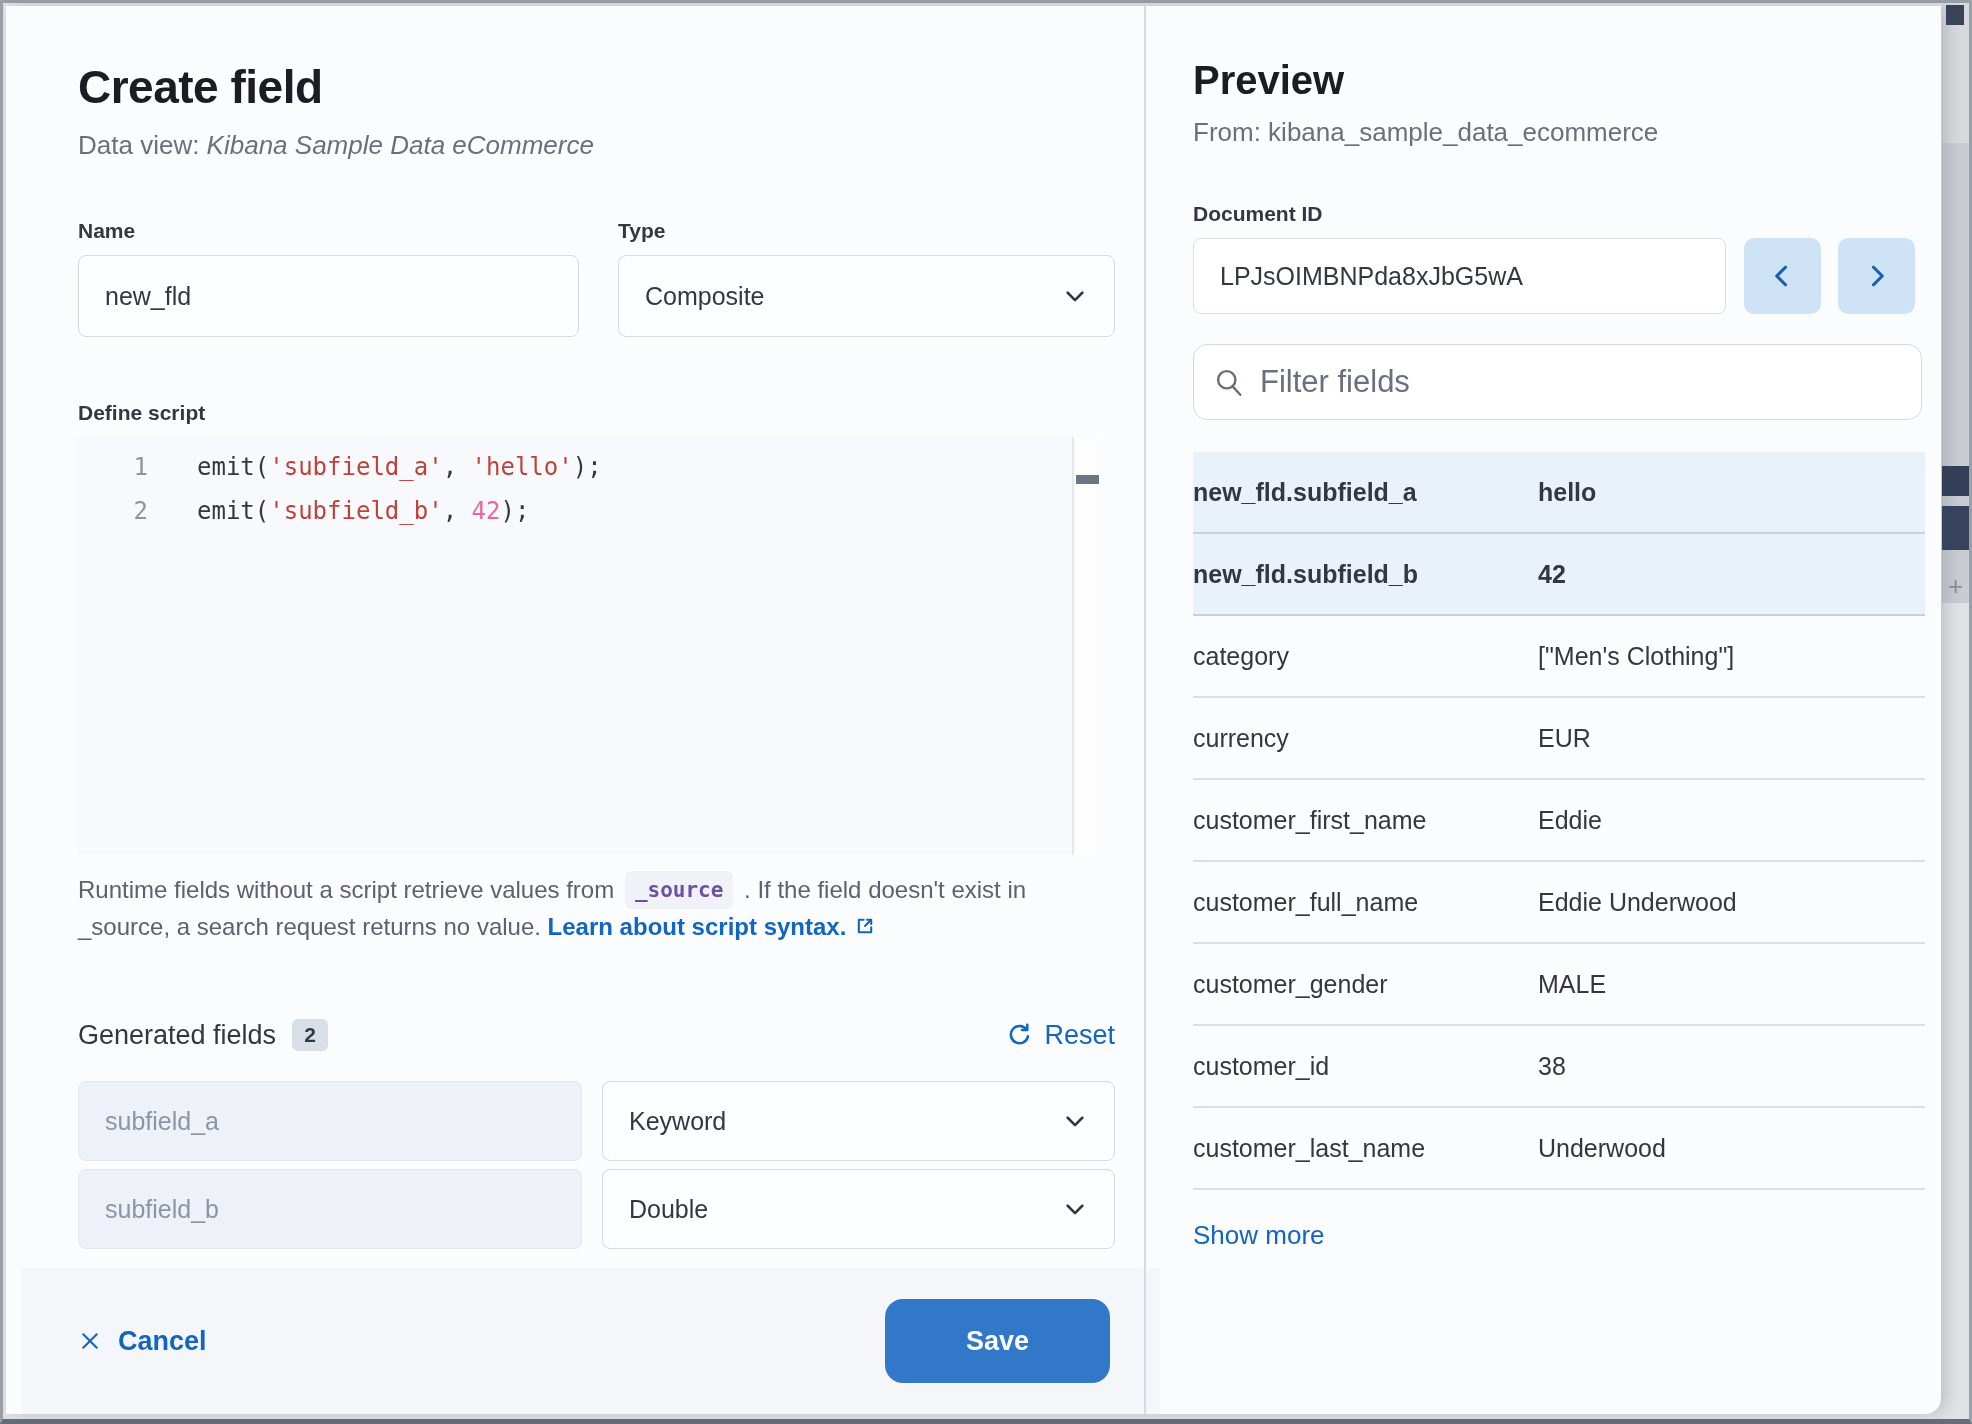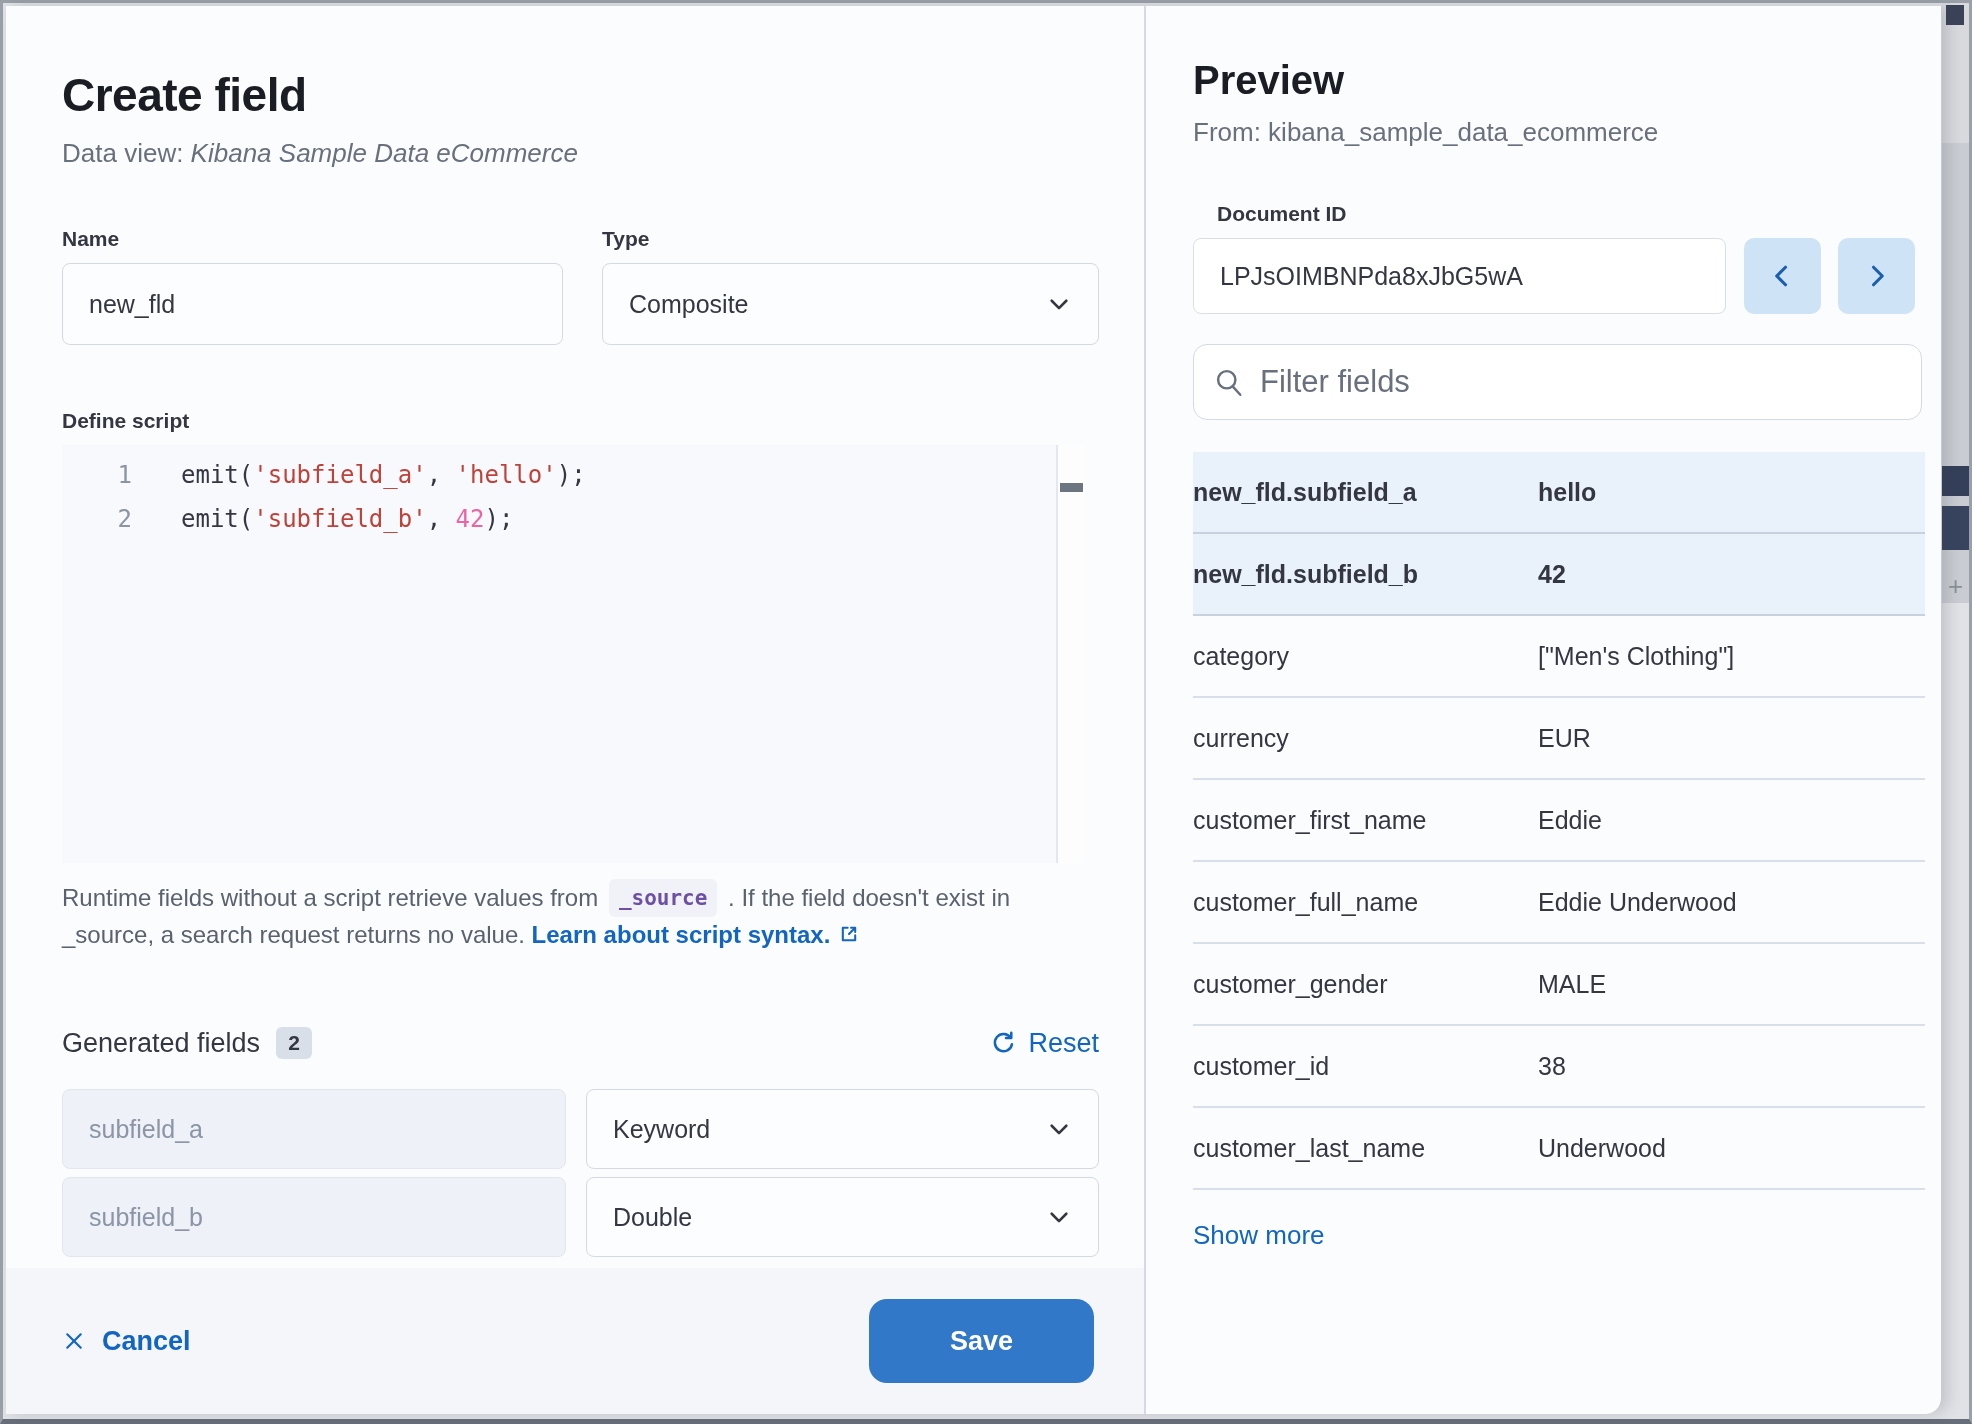--- a/index.html
+++ b/index.html
@@ -34,21 +34,21 @@
     border-right: 1px solid #c6cad2;
     border-bottom-right-radius: 16px;
     box-shadow: 6px 0 14px rgba(60,65,80,0.18);
     overflow: hidden;
   }
   .panel-divider {
     position: absolute; top: 0; bottom: 0; left: 1138px; width: 2px;
     background: #d3dae6;
   }
   
-  .left-panel { position: absolute; top: 0; bottom: 0; left: 0; width: 1138px; margin-top: 8px; }
+  .left-panel { position: absolute; top: 0; bottom: 0; left: 16px; width: 1138px; }
   .left-body { padding: 0 45px 0 56px; }
   .create-title { margin-top: 54px; font-size: 46px; font-weight: 700; color: #1a1d23; letter-spacing: -0.5px; }
   .data-view-line { margin-top: 16px; font-size: 26px; color: #69707d; }
   .data-view-line em { font-style: italic; }
   .field-label { font-size: 21px; font-weight: 700; color: #343741; }
   .name-type-row { display: flex; gap: 39px; margin-top: 58px; }
   .name-col { width: 501px; }
   .type-col { flex: 1; }
   .eui-input {
     margin-top: 12px; height: 82px; width: 100%;
@@ -123,21 +123,21 @@
   .save-btn {
     margin-left: auto; width: 225px; height: 84px;
     background: #3178c9; border: none; border-radius: 18px;
     color: #ffffff; font-size: 27px; font-weight: 700; cursor: pointer;
     font-family: "Liberation Sans", "DejaVu Sans", sans-serif;
   }
   
   .right-panel { position: absolute; top: 0; bottom: 0; left: 1140px; right: 0; padding: 0 26px 0 47px; overflow: hidden; }
   .preview-title { margin-top: 52px; font-size: 40px; font-weight: 700; color: #1a1d23; }
   .from-line { margin-top: 14px; font-size: 26px; color: #69707d; }
-  .docid-label { margin-top: 54px; font-size: 21px; font-weight: 700; margin-left: 24px; }
+  .docid-label { margin-top: 54px; font-size: 21px; font-weight: 700; }
   .docid-row { margin-top: 12px; display: flex; align-items: center; }
   .docid-input {
     width: 539px; height: 76px; background: #ffffff;
     border: 1.5px solid #d9dee8; border-radius: 8px;
     font-size: 25px; color: #343741; padding: 16px 26px; outline: none;
     font-family: "Liberation Sans", "DejaVu Sans", sans-serif;
   }
   .pager-btn {
     width: 78px; height: 76px; border: none; border-radius: 10px;
     background: #cfe3f6; cursor: pointer;

